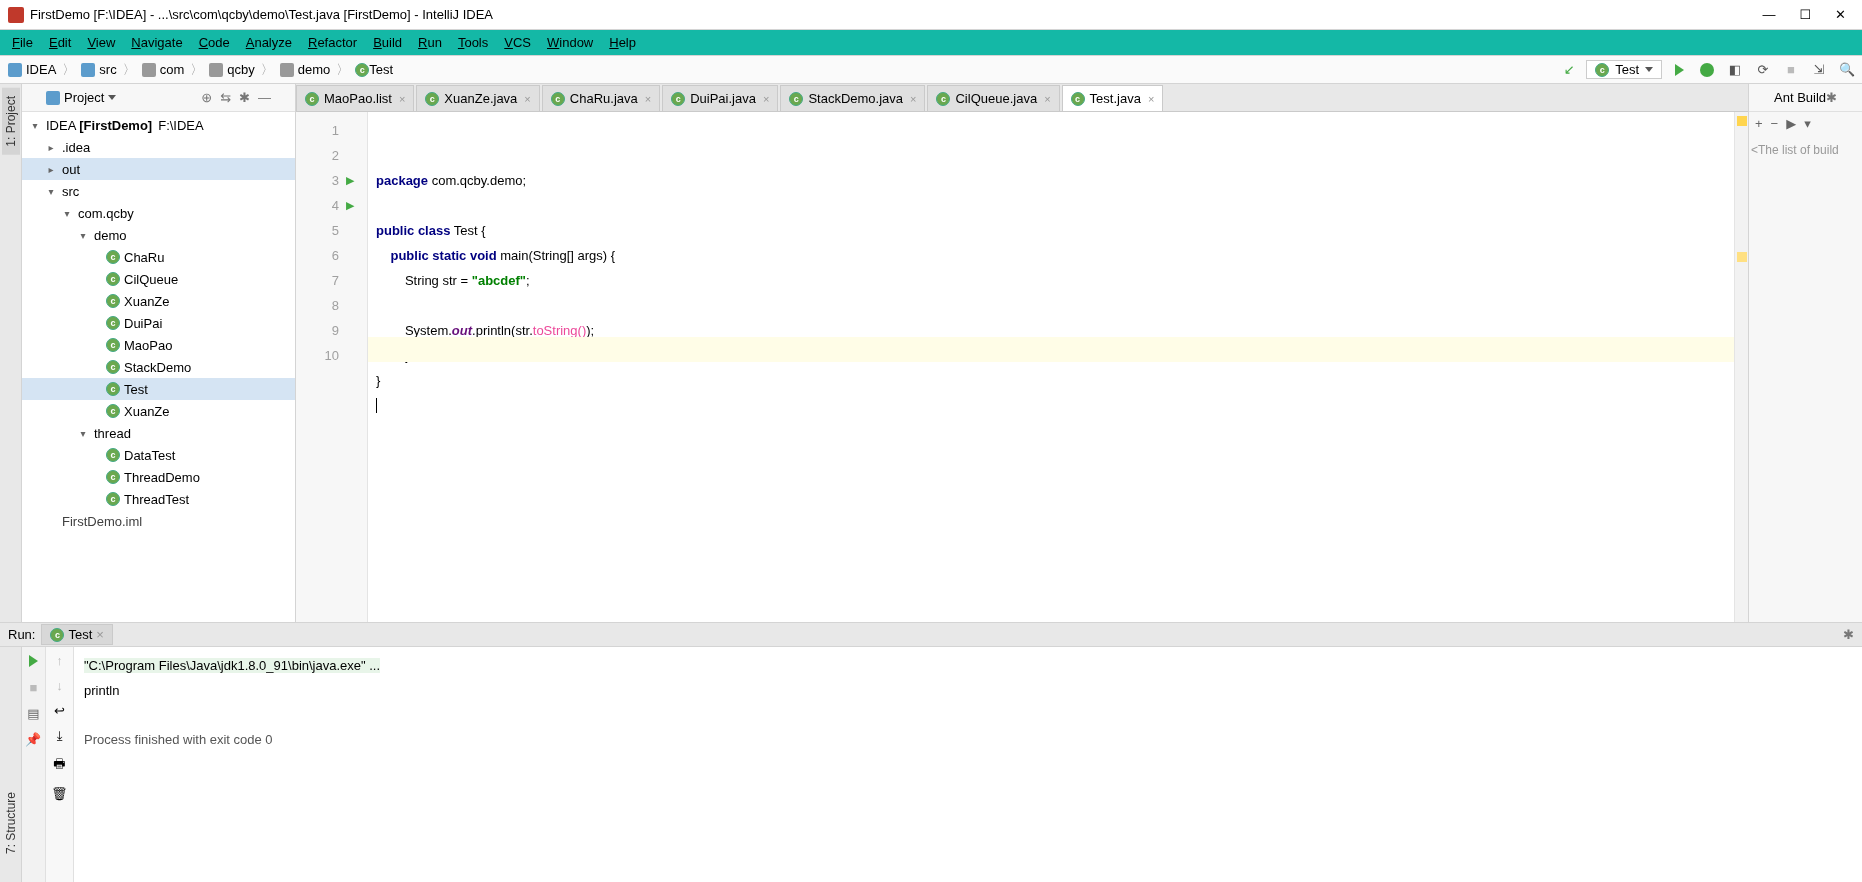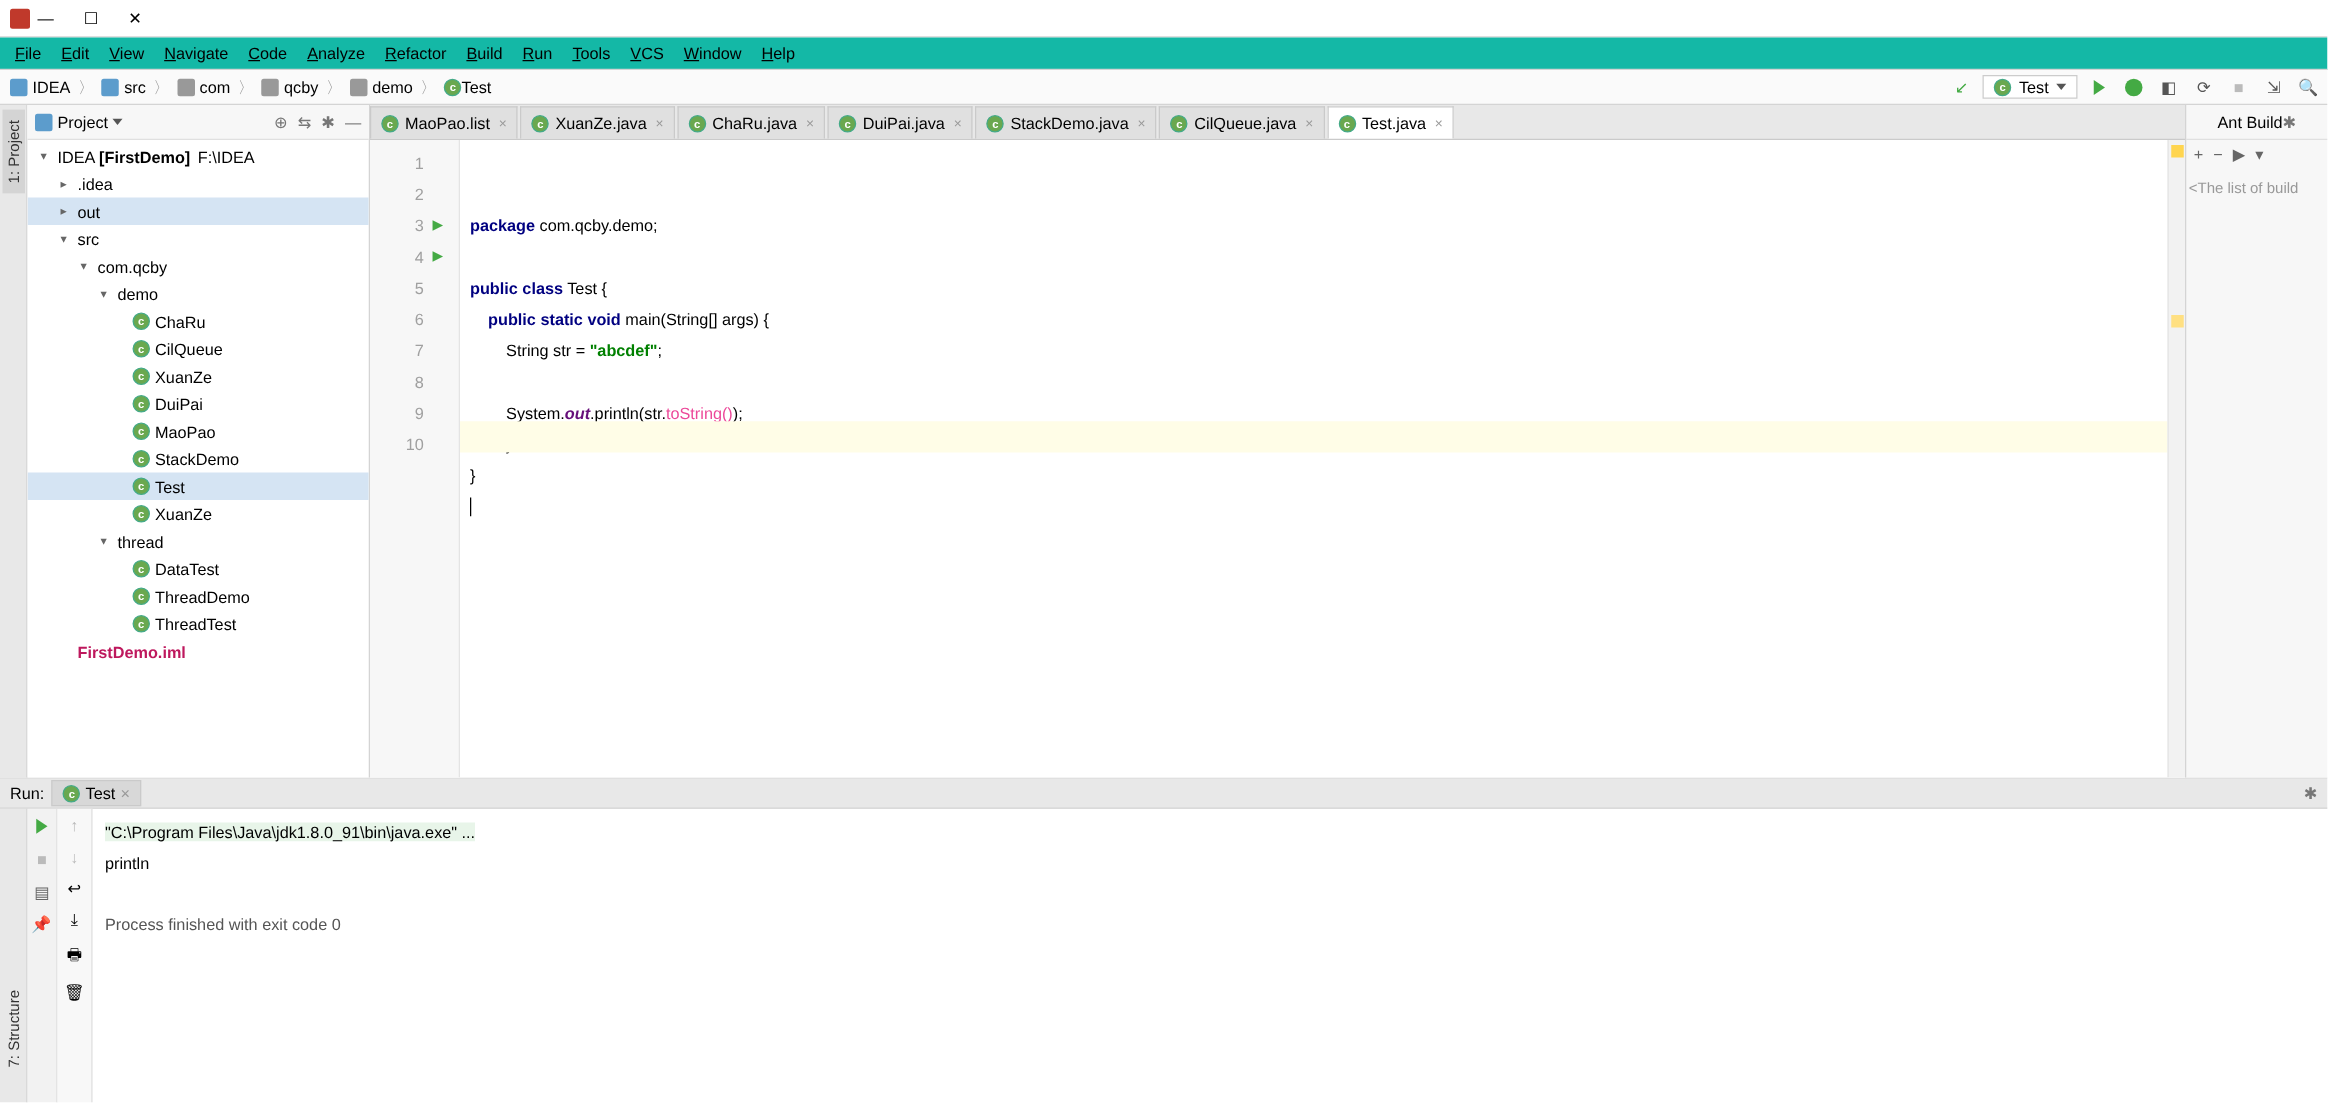--- a/index.html
+++ b/index.html
@@ -23,21 +23,21 @@
 .nav-right { margin-left:auto; display:flex; align-items:center; gap:6px; }
 .run-cfg { border:1px solid #ccc; padding:1px 8px; display:flex; align-items:center; gap:6px; cursor:pointer; background:#fff; }
 .tri-down { width:0; height:0; border-left:4px solid transparent; border-right:4px solid transparent; border-top:5px solid #555; }
 .tb-btn { width:22px; height:22px; display:flex; align-items:center; justify-content:center; cursor:pointer; color:#555; }
 .play-ico { width:0; height:0; border-top:6px solid transparent; border-bottom:6px solid transparent; border-left:9px solid #4a4; }
 .bug-ico { width:14px; height:14px; border-radius:50%; background:#4a4; }
 .main { display:flex; height:calc(100% - 30px - 26px - 28px - 260px); }
 .left-stripe { width:22px; background:#e8e8e8; border-right:1px solid #d4d4d4; display:flex; flex-direction:column; align-items:center; padding-top:4px; }
 .vtab { writing-mode:vertical-rl; transform:rotate(180deg); padding:8px 2px; font-size:12px; cursor:pointer; color:#333; }
 .project-pane { width:274px; background:#fff; border-right:1px solid #d4d4d4; display:flex; flex-direction:column; }
-.pane-hdr { height:28px; display:flex; align-items:center; padding:0 6px; border-bottom:1px solid #e0e0e0; background:#f7f7f7; }
+.pane-hdr { height:28px; display:flex; align-items:center; padding:0 24px; border-bottom:1px solid #e0e0e0; background:#f7f7f7; }
 .pane-hdr .ttl { display:flex; align-items:center; gap:4px; cursor:pointer; }
 .pane-hdr .tools { margin-left:auto; display:flex; gap:8px; color:#777; }
 .tree { flex:1; overflow:auto; padding:2px 0; }
 .node { display:flex; align-items:center; height:22px; padding-left:4px; cursor:pointer; white-space:nowrap; }
 .node.sel { background:#d5e4f3; }
 .arrow { width:14px; text-align:center; color:#666; font-size:10px; }
 .node .lbl { margin-left:4px; }
 .node .dim { color:#000000; margin-left:6px; }
 .d0{padding-left:6px}.d1{padding-left:22px}.d2{padding-left:38px}.d3{padding-left:54px}.d4{padding-left:70px}
 .editor-area { flex:1; display:flex; flex-direction:column; min-width:0; }
@@ -71,20 +71,21 @@
 .console { flex:1; font-family:Consolas,monospace; font-size:15px; padding:6px 10px; line-height:24px; white-space:pre; }
 .cmd-bg { background:#e8f5e9; }
 .proc-col { color:#555;}
 .left-stripe2 { width:22px; background:#e8e8e8; border-right:1px solid #d4d4d4; display:flex; flex-direction:column; align-items:center; justify-content:flex-end; padding-bottom:20px;}
 </style>
 </head>
 <body>
 
 <div class="titlebar">
   <div class="logo"></div>
+  <div class="title">FirstDemo [F:\IDEA] - ...\src\com\qcby\demo\Test.java [FirstDemo] - IntelliJ IDEA</div>
   <div class="win-ctrls">
     <span>—</span>
     <span>☐</span>
     <span>✕</span>
   </div>
 </div>
 
 <div class="menubar" id="menubar">
     <span class="mi"><u>F</u>ile</span>
     <span class="mi"><u>E</u>dit</span>
@@ -261,21 +262,21 @@
           <span class="lbl">ThreadDemo</span>
         </div>
         <div class="node d4">
           <span class="arrow"></span>
           <span class="class-ico">c</span>
           <span class="lbl">ThreadTest</span>
         </div>
         <div class="node d1">
           <span class="arrow"></span>
           <span class="ico" style="background: rgb(204, 204, 204);"></span>
-          <span class="lbl" style="color: #be185d; font-weight: bold;">FirstDemo.iml</span>
+          <span class="lbl" style="color: #404040;">FirstDemo.iml</span>
         </div>
       </div>
   </div>
 
   <div class="editor-area">
     <div class="tabs" id="tabs">
         <div class="tab">
           <span class="class-ico">c</span>
           <span>MaoPao.list</span>
           <span class="close">×</span>

